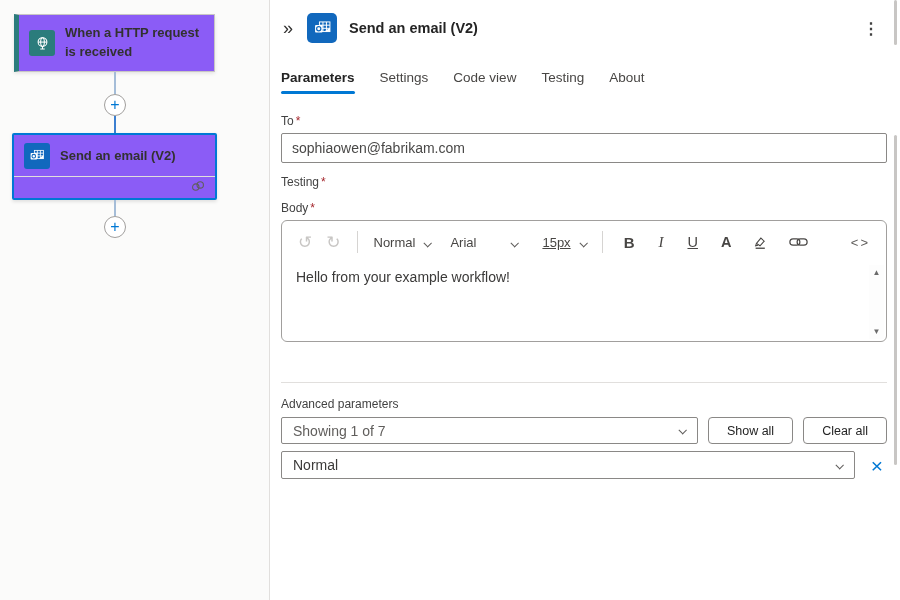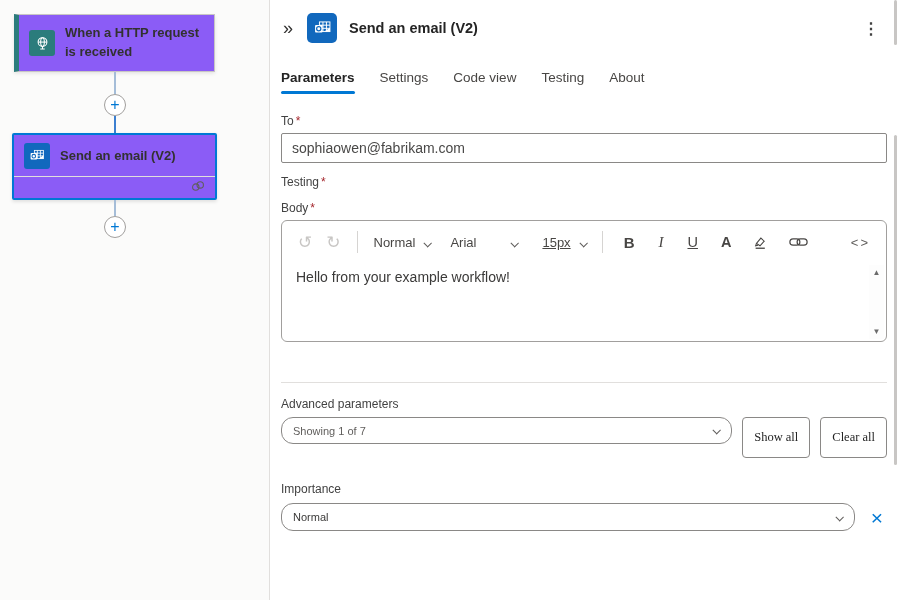--- a/index.html
+++ b/index.html
@@ -57,24 +57,24 @@
   .b-fontcolor { font-weight:700; font-size:14.5px; }
   .tb-spacer { flex:1; }
   .b-code { font-size:13px; letter-spacing:2px; color:#605e5c; }
   .editor-content { position:relative; height:80px; padding:6px 24px 6px 14px; font-size:14px; color:#3b3a39; cursor:text; }
   .inner-scroll { position:absolute; right:2px; top:44px; bottom:2px; width:15px; display:flex; flex-direction:column; justify-content:space-between; align-items:center; background:#fdfdfd; }
   .scroll-arrow { font-size:8px; color:#6b6b6b; background:none; border:none; cursor:pointer; padding:3px 2px; }
 
   .hr { margin-top:40px; height:1px; background:#e1dfdd; }
 
   .adv-row { margin-top:6px; display:flex; gap:10px; }
-  .select-box { position:relative; height:27px; border:1px solid #8a8886; border-radius:12px; background:#fff; display:flex; align-items:center; padding:0 30px 0 11px; font-size:11px; cursor:pointer; }
+  .select-box { position:relative; height:27px; border:1px solid #8a8886; border-radius:2px; background:#fff; display:flex; align-items:center; padding:0 30px 0 11px; font-size:14px; cursor:pointer; }
   .select-box .chev { position:absolute; right:12px; top:10px; }
   .adv-select { flex:1; color:#605e5c; }
-  .small-btn { height:41px; padding:0 11px; border:1px solid #8a8886; border-radius:4px; background:#fff; font-size:12.5px; color:#242424; font-family:Liberation Serif, serif; cursor:pointer; white-space:nowrap; }
+  .small-btn { height:27px; padding:0 18px; border:1px solid #8a8886; border-radius:4px; background:#fff; font-size:12.5px; color:#242424; font-family:Liberation Sans, sans-serif; cursor:pointer; white-space:nowrap; }
 
   .imp-row { margin-top:7px; display:flex; align-items:center; gap:12px; }
   .imp-select { flex:1; height:28px; color:#3b3a39; }
   .clear-x { background:none; border:none; color:#0078d4; font-size:21px; line-height:1; cursor:pointer; padding:0 4px; font-family:inherit; }
 
   
   .vscroll-thumb { position:absolute; right:3px; width:3px; background:#c8c6c4; border-radius:2px; cursor:pointer; }
   .vs-a { top:0; height:45px; }
   .vs-b { top:135px; height:330px; }
 </style>
@@ -224,21 +224,20 @@
     <div class="adv-row">
       <div class="select-box adv-select">
         <span>Showing 1 of 7</span>
         <span class="chev"></span>
       </div>
       <button class="small-btn">Show all</button>
       <button class="small-btn">Clear all</button>
     </div>
 
     
-    <div class="field-label" style="margin-top:24px;">Importance</div>
     <div class="imp-row">
       <div class="select-box imp-select">
         <span>Normal</span>
         <span class="chev" style="top:11px;"></span>
       </div>
       <button class="clear-x">×</button>
     </div>
 
   </div>
 

